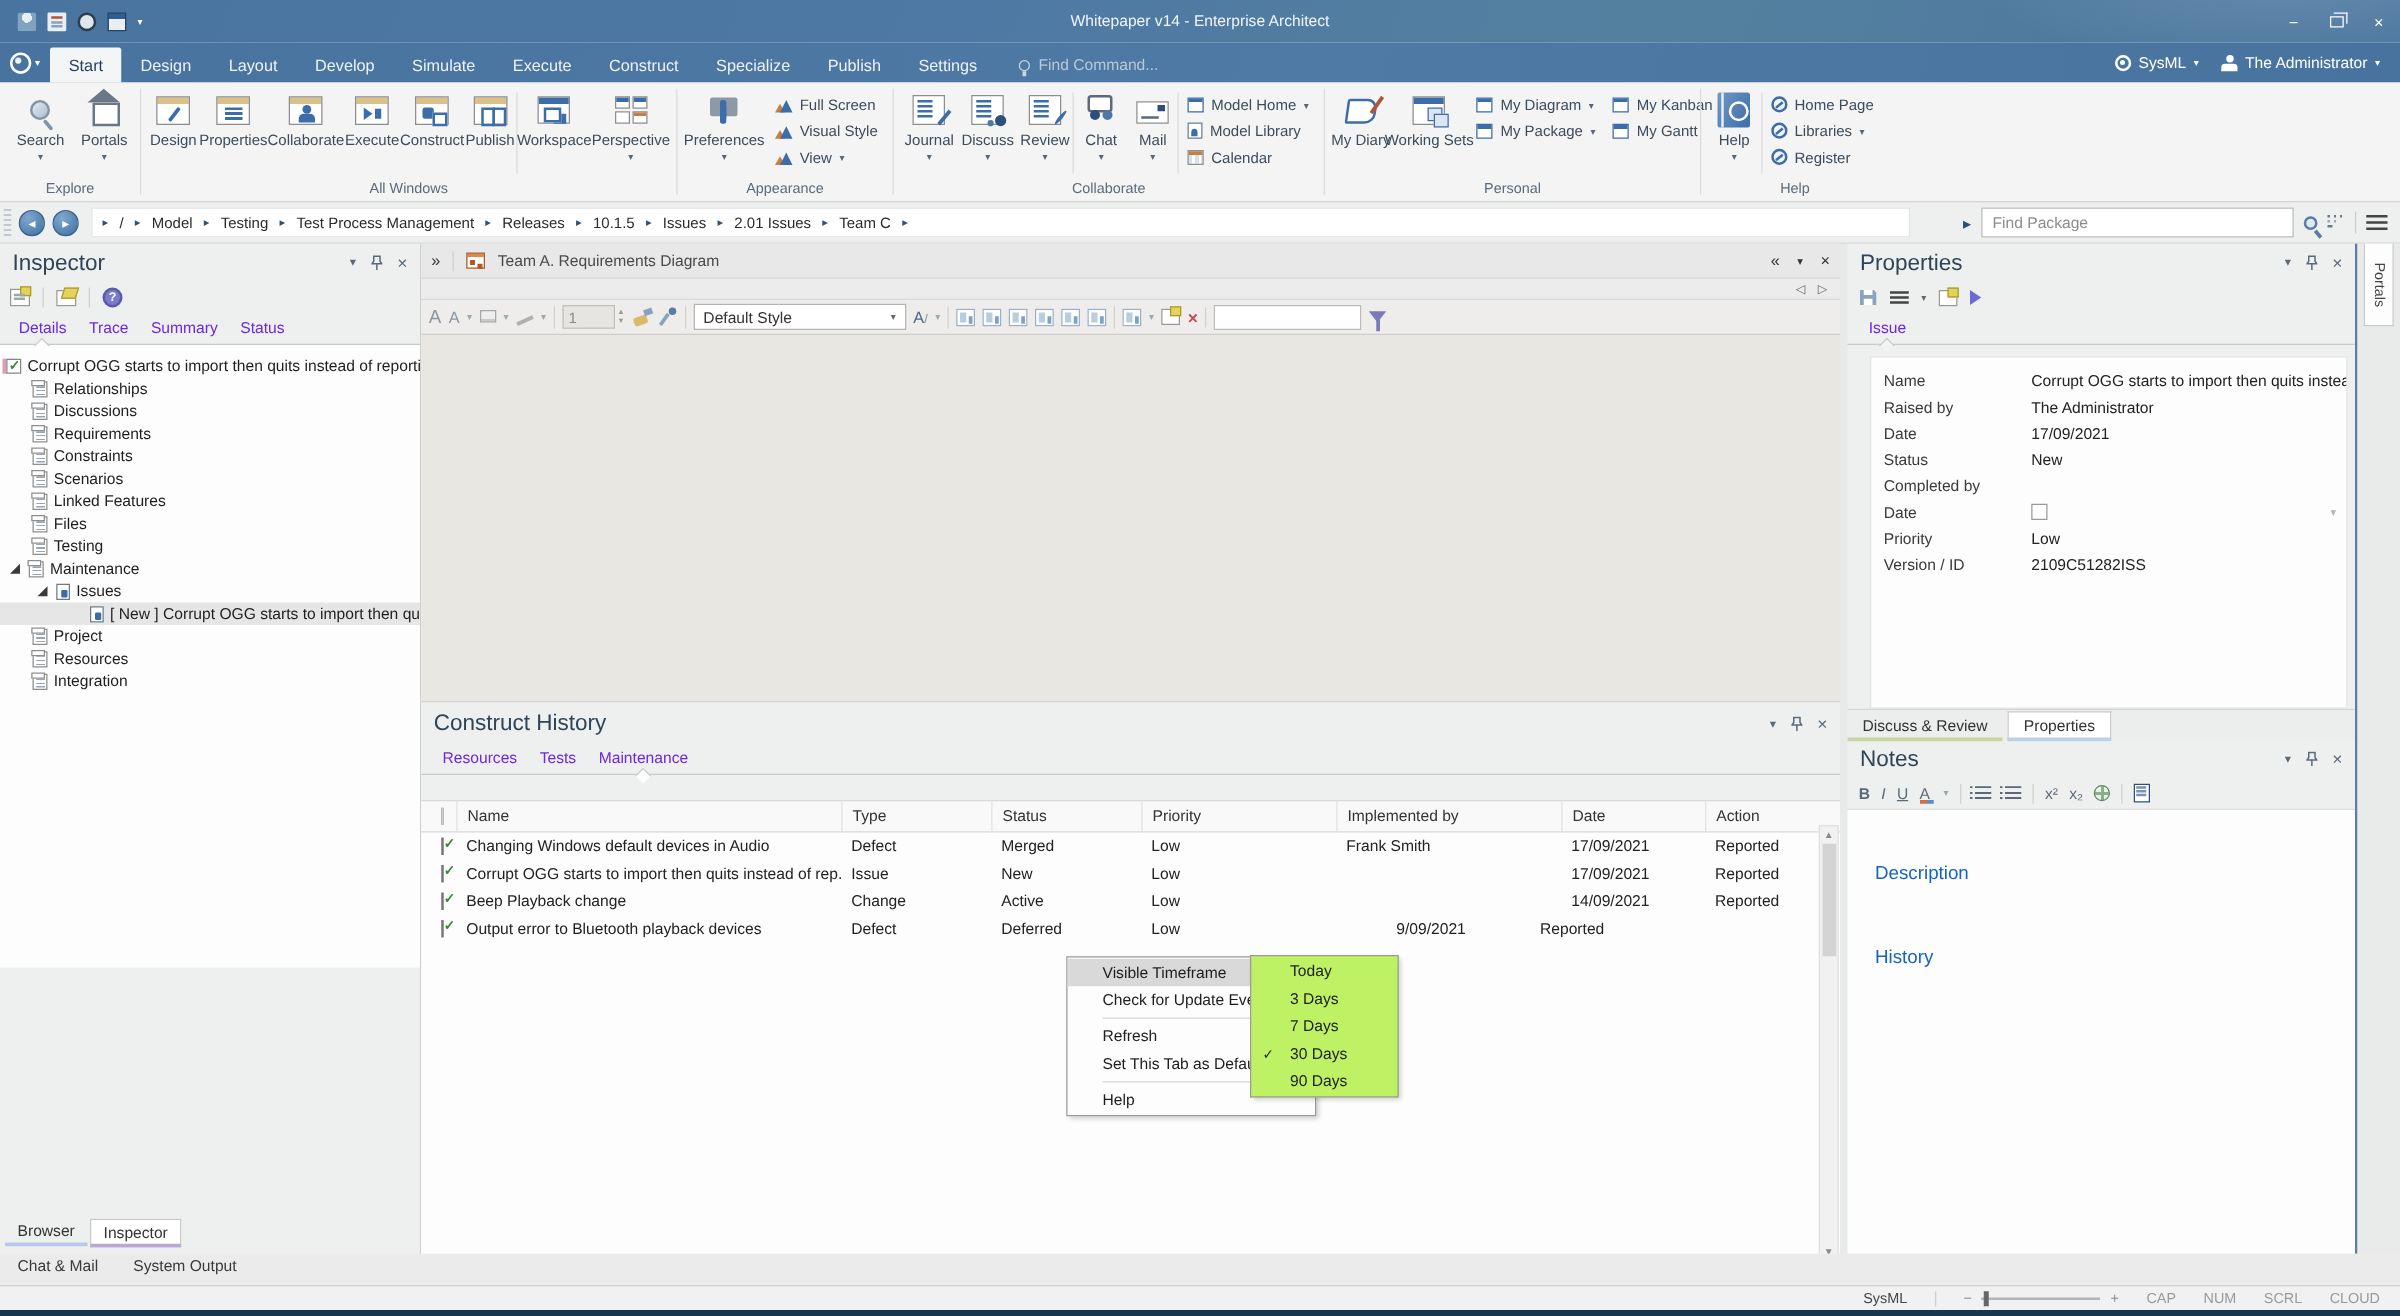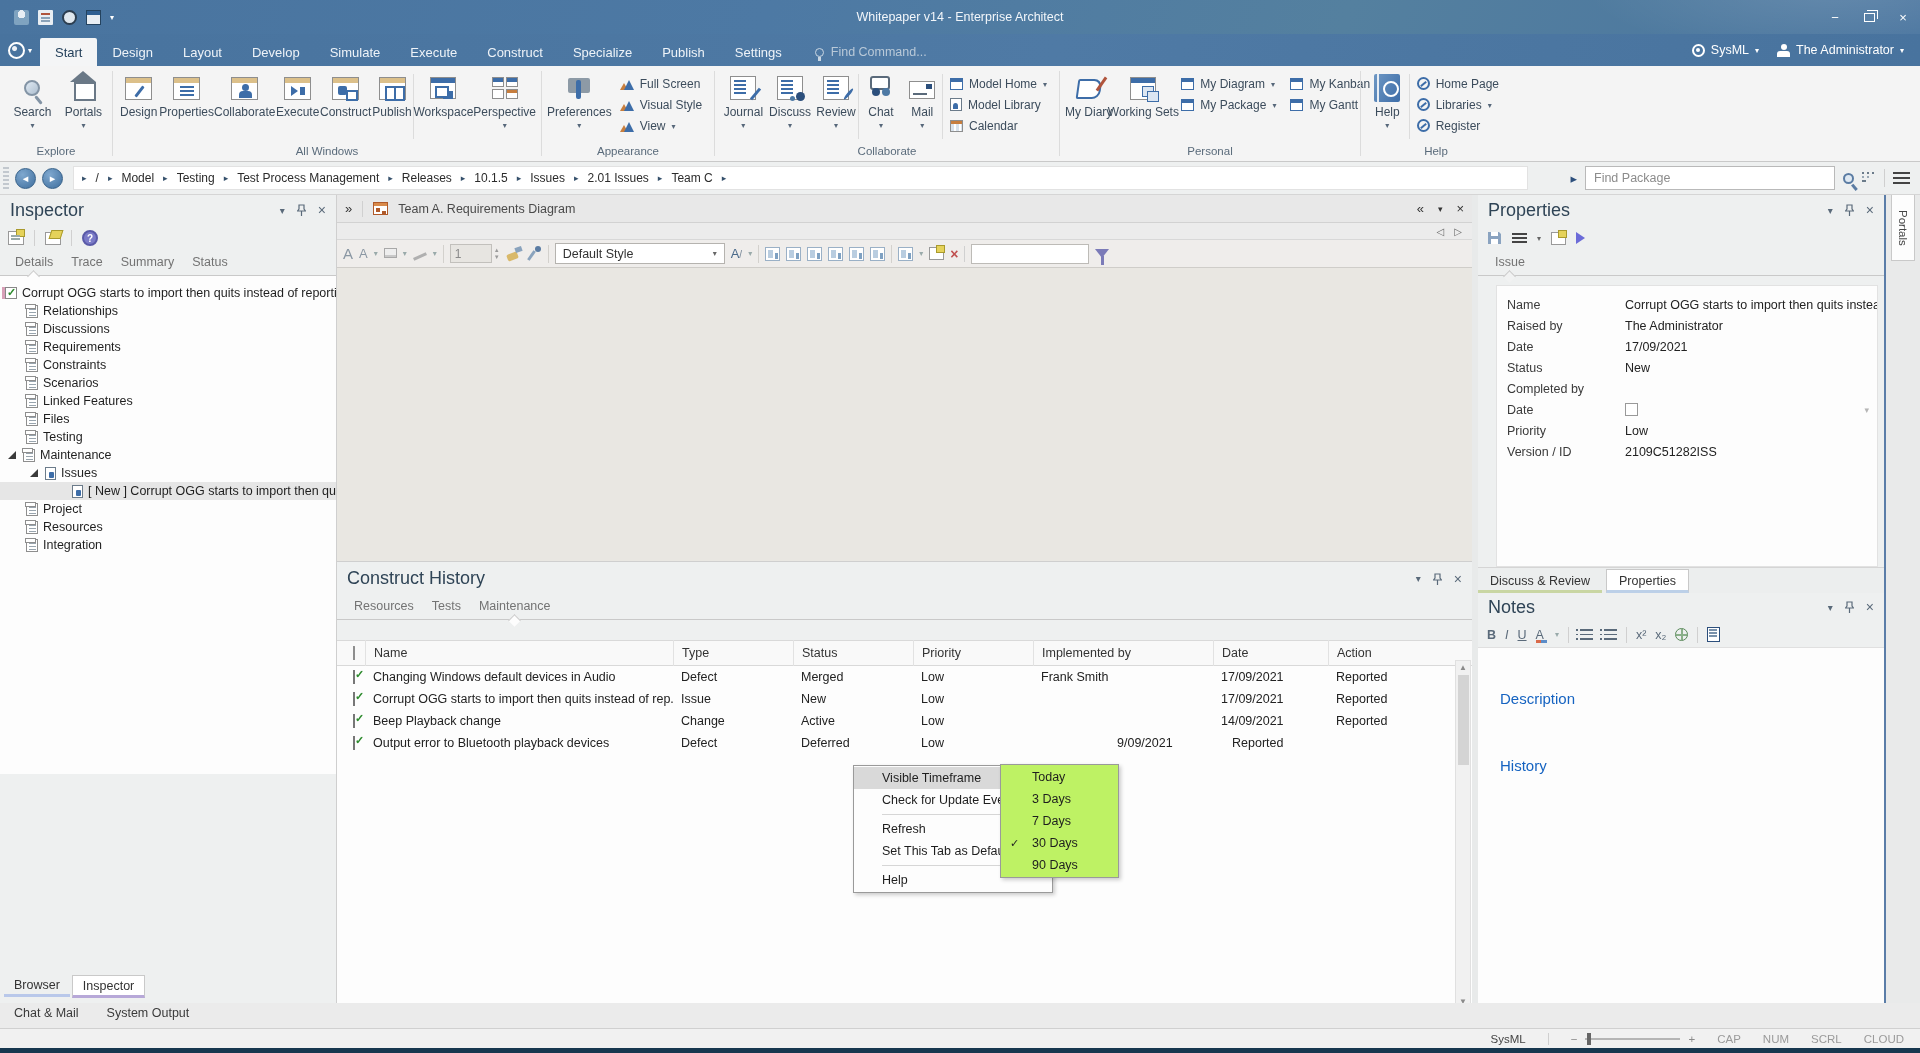--- a/index.html
+++ b/index.html
@@ -138,21 +138,21 @@
   .hamb::after{content:"";position:absolute;left:0;top:2.5px;width:17px;height:2.5px;background:#444;}
   .vbar { width:1px; height:18px; background:#cfcfcf; }
 
   
   .panel-head { height:30px; display:flex; align-items:center; padding:0 10px; }
   .panel-title { font-size:18px; color:#2f4456; }
   .ph-icons { margin-left:auto; display:flex; align-items:center; gap:12px; color:#5a6a7a; font-size:10px; }
   .pinsvg { display:block; }
   .closex { font-size:14px; line-height:1; color:#5a6a7a;}
   .tabstrip { position:relative; display:flex; align-items:flex-end; gap:0; border-bottom:1px solid #c9c9c9; }
-  .ttab { font-size:12.5px; color:#737373; padding:4px 9px 6px; position:relative; }
+  .ttab { font-size:12.5px; color:#6d28d9; padding:4px 9px 6px; position:relative; }
   .notch { position:absolute; bottom:-6px; left:50%; margin-left:-5px; width:9px; height:9px; background:#fdfdfd;
     border-left:1px solid #c9c9c9; border-top:1px solid #c9c9c9; transform:rotate(45deg); z-index:2;}
 
   
   .inspector { position:absolute; left:0; top:195px; width:337px; height:808px; background:#eef0f0; border-right:1px solid #cfcfcf;}
   .insp-toolbar { height:26px; display:flex; align-items:center; gap:10px; padding:0 8px; }
   .tbdiv { width:1px; height:16px; background:#d0d0d0;}
   .insp-i1 { width:16px; height:14px; background:#fff; border:1px solid #999; position:relative;}
   .insp-i1::before{content:"";position:absolute;right:-2px;top:-3px;width:7px;height:6px;background:#e5d25a;border:1px solid #a99a2d;}
   .insp-i1::after{content:"";position:absolute;left:2px;top:3px;width:9px;height:1.5px;background:#9aa;box-shadow:0 3px 0 #9aa;}
@@ -209,21 +209,21 @@
   .canvas { height:294px; background:#e9e7e2; border-bottom:1px solid #cfcfcf; }
 
   
   .chpanel { background:#eef0f0; }
   .chcontent { background:#fdfdfd; height:377px; position:relative; }
   .chtable { margin-top:20px; }
   .throw { display:flex; height:26px; align-items:center; border-top:1px solid #d9d9d9; border-bottom:1px solid #d9d9d9; background:#f9f9f9; font-size:12.5px; color:#333;}
   .tc { padding:0 8px; overflow:hidden; white-space:nowrap; flex:none; }
   .tc.hdr { border-left:1px solid #e2e2e2; height:26px; display:flex; align-items:center;}
   .c-ico { width:28px; } .c-name { width:308px; } .c-type { width:120px; } .c-status { width:120px; }
-  .c-prio { width:120px; } .c-impl { width:180px; } .c-date { width:115px; } .c-act { width:110px; }
+  .c-prio { width:120px; } .c-impl { width:180px;margin-left:36px; } .c-date { width:115px; } .c-act { width:110px; }
   .tdrow { display:flex; height:22px; align-items:center; font-size:12.5px; color:#222; }
   .hdoc { width:12px; height:14px; background:#fff; border:1px solid #8e8e8e; border-radius:0 4px 0 0; margin-left:8px;}
   .gchk { width:13px; height:13px; border:1px solid #777; background:#fff; position:relative; margin-left:8px;}
   .gchk::after{content:"✓";position:absolute;left:1px;top:-2px;color:#2e8b2e;font-size:11px;font-weight:bold;}
   .vsb { position:absolute; right:1px; top:20px; width:16px; bottom:8px; background:#f1f1f1; border:1px solid #e0e0e0; display:flex; flex-direction:column; align-items:center; justify-content:space-between; font-size:8px; color:#8a8a8a; padding:2px 0;}
   .vsb .thumb { position:absolute; top:14px; left:2px; width:11px; height:90px; background:#d4d4d4; }
 
   
   .cmenu { position:absolute; left:853px; top:765px; width:200px; background:#fdfdfd; border:1px solid #9a9a9a;
     box-shadow:2px 2px 4px rgba(0,0,0,.2); z-index:50; font-size:12.5px; color:#1e1e1e; padding:1px 0;}

